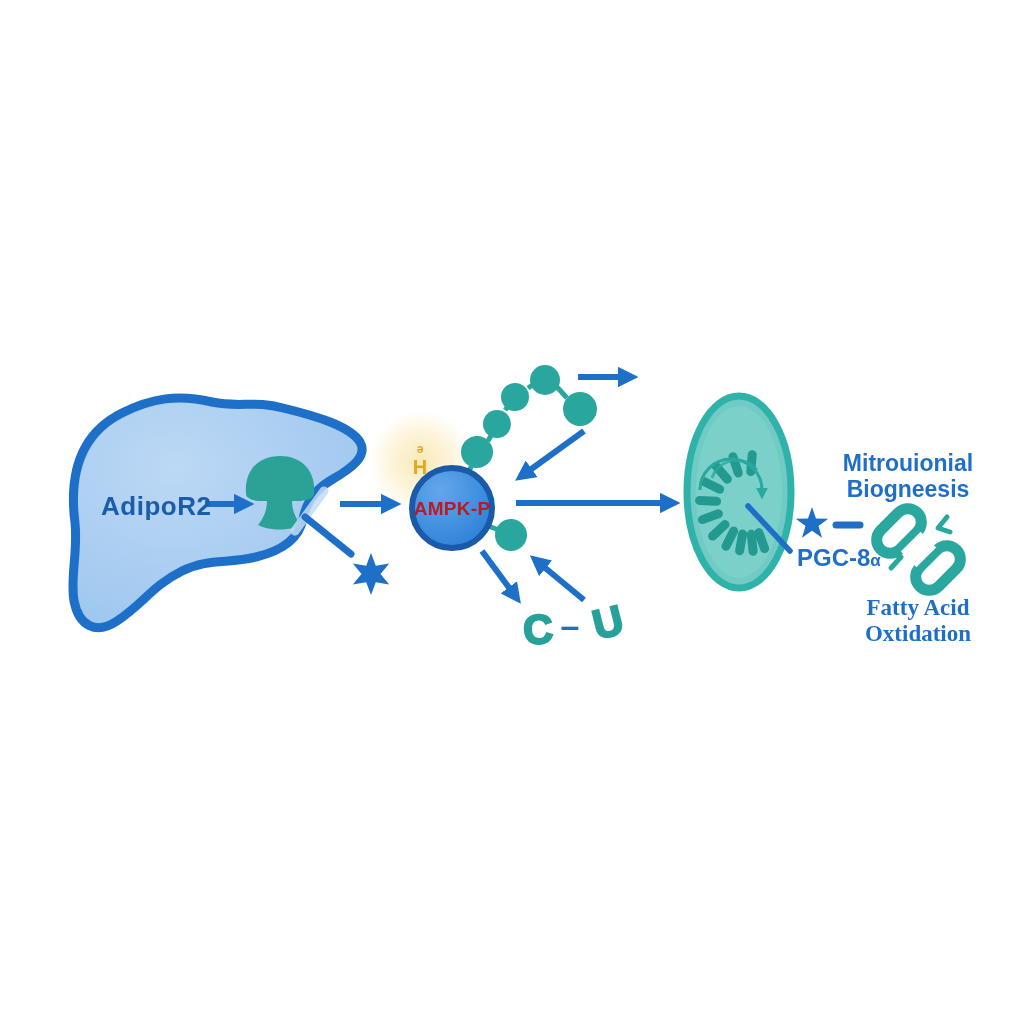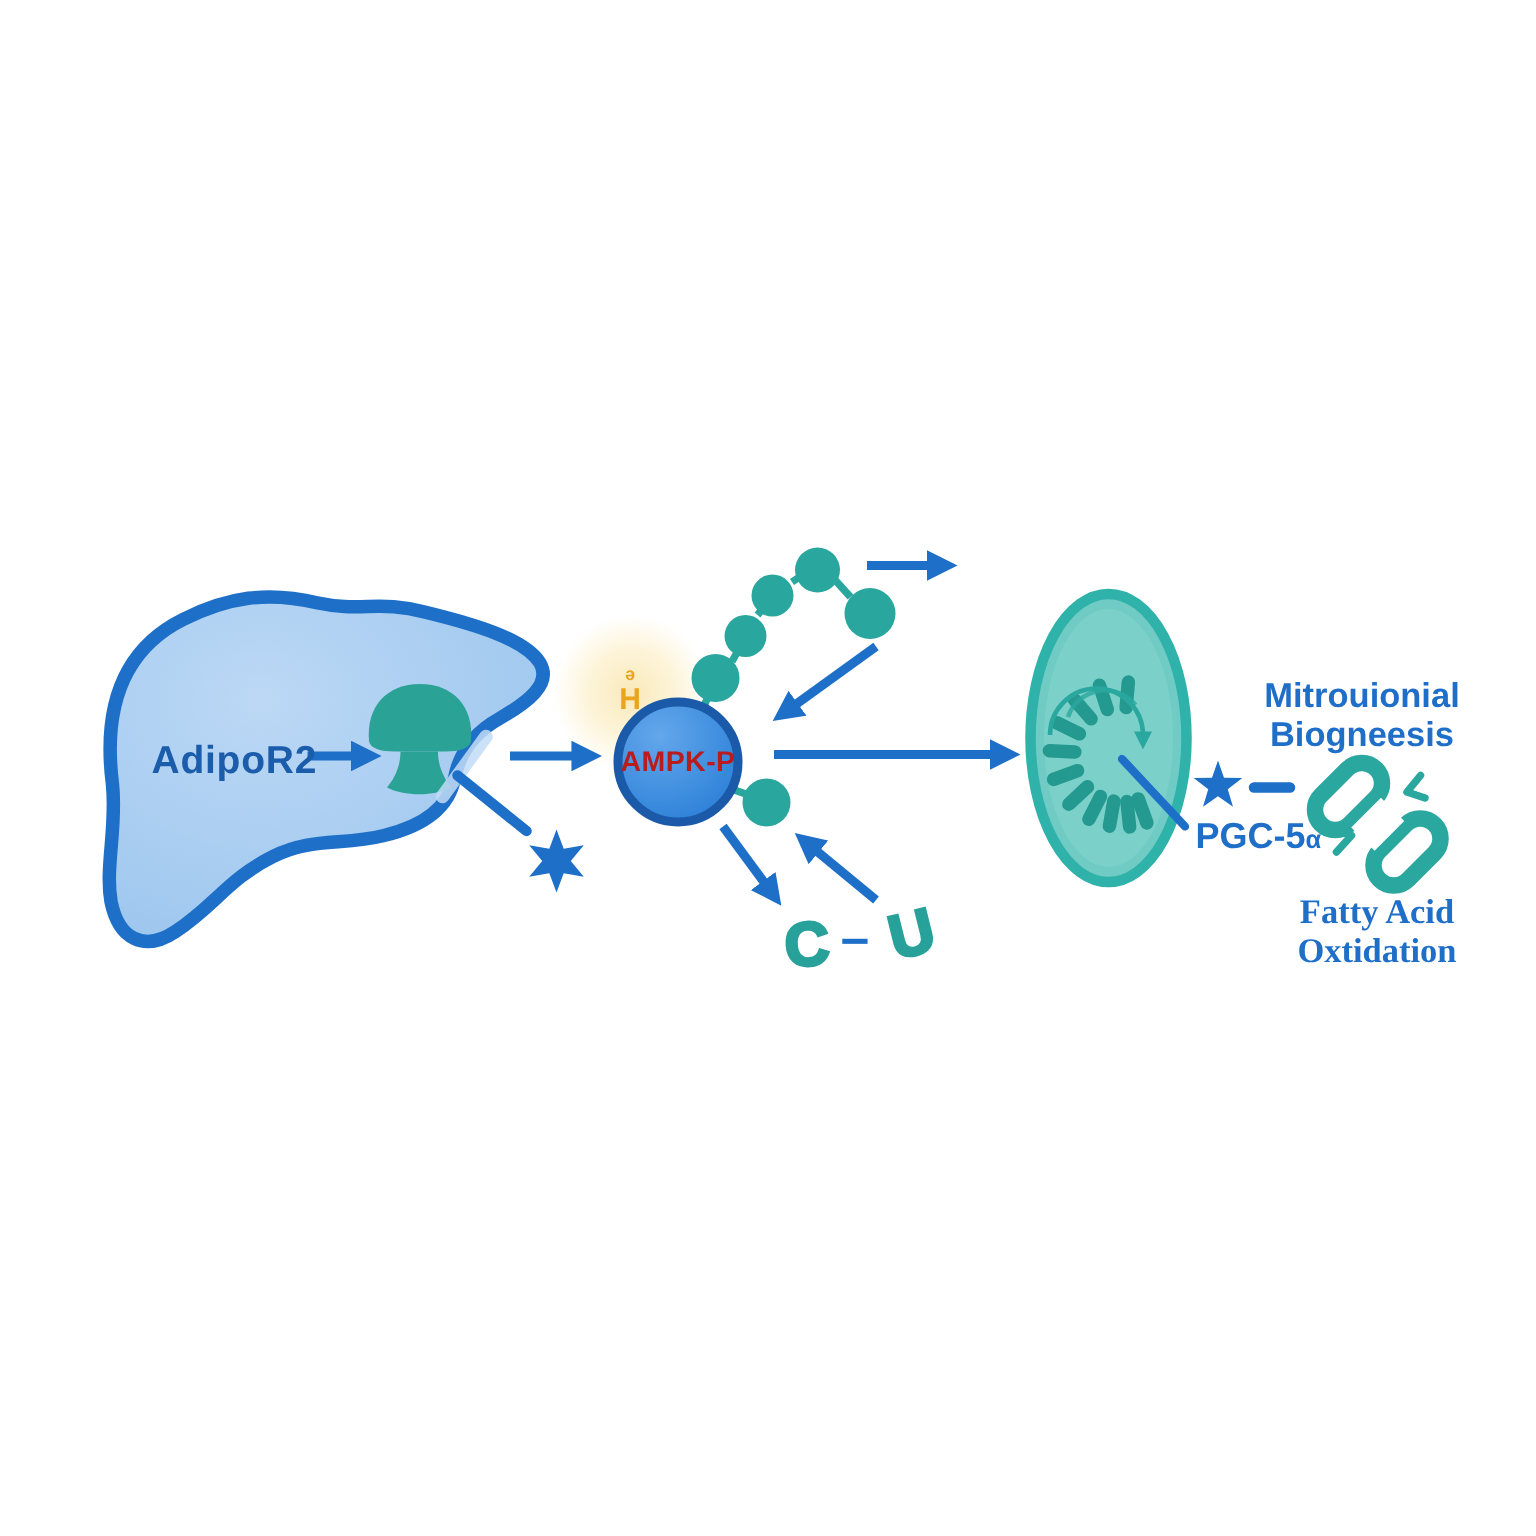--- a/index.html
+++ b/index.html
@@ -149,20 +149,20 @@
 
 <div class="lbl met met-c">C</div>
 <div class="lbl met-dash center">–</div>
 <div class="lbl met met-u">U</div>
 
 <div class="lbl biogenesis centerx">
   <div>Mitrouionial</div>
   <div>Biogneesis</div>
 </div>
 
-<div class="lbl factor"><span>PGC-5</span><span class="alpha">α</span></div>
+<div class="lbl factor"><span>PGC-8</span><span class="alpha">α</span></div>
 
 <div class="lbl oxidation centerx">
   <div>Fatty Acid</div>
   <div>Oxtidation</div>
 </div>
 
 </div>
 
 </body></html>

